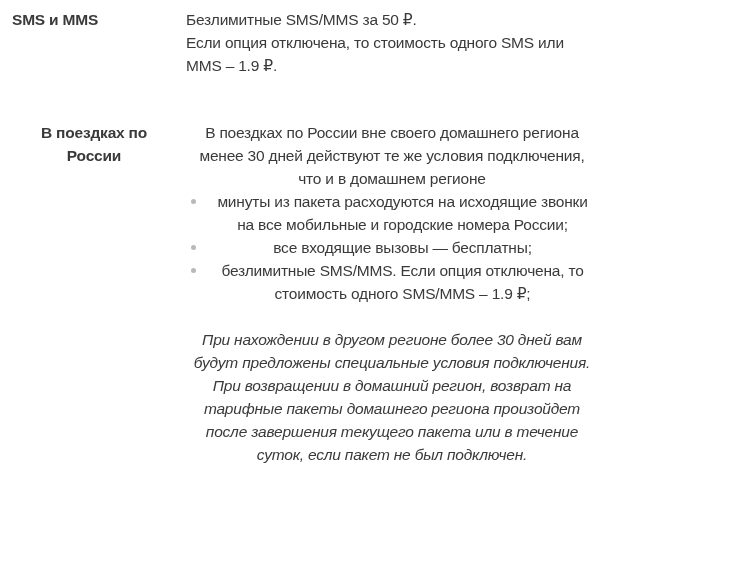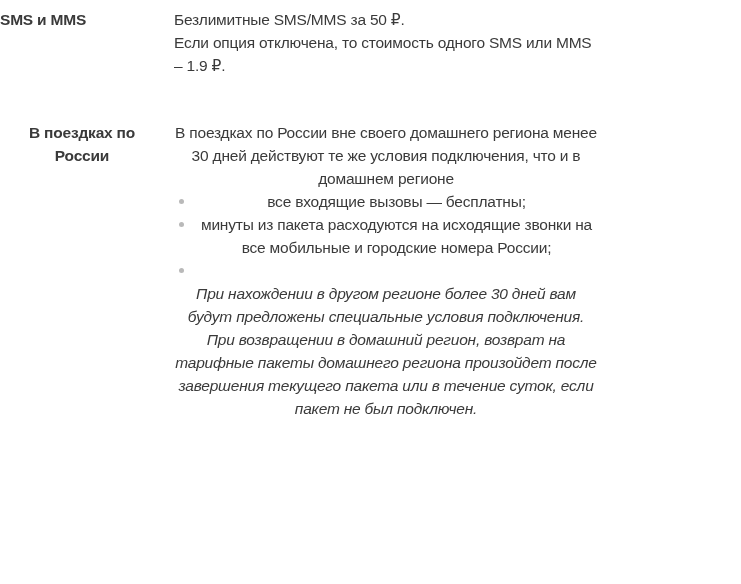--- a/index.html
+++ b/index.html
@@ -17,21 +17,21 @@
     height: 584px;
     background: var(--bg-color);
     color: var(--text-color);
     font-family: "Liberation Sans", "DejaVu Sans", sans-serif;
     font-size: 15.5px;
     line-height: 23px;
     letter-spacing: -0.2px;
     overflow: hidden;
   }
   .page {
-    padding: 8px 6px 0 0;
+    padding: 8px 6px 0 12px;
     width: 604px;
   }
   .section {
     display: flex;
     align-items: flex-start;
   }
   .section + .section {
     margin-top: 44px;
     text-align: center;
   }
@@ -89,31 +89,32 @@
   </div>
 
   <div class="section">
     <div class="label-col">В поездках по России</div>
     <div class="content-col">
       <p class="para">В поездках по России вне своего домашнего региона менее 30 дней действуют те же условия подключения, что и в домашнем регионе</p>
       <ul class="bullets">
 
           <li>
             <span class="dot"></span>
-            <span>все входящие вызовы — бесплатны;</span>
+            <span>минуты из пакета расходуются на исходящие звонки на все мобильные и городские номера России;</span>
           </li>
 
           <li>
             <span class="dot"></span>
-            <span>минуты из пакета расходуются на исходящие звонки на все мобильные и городские номера России;</span>
+            <span>все входящие вызовы — бесплатны;</span>
           </li>
 
 
           <li>
             <span class="dot"></span>
+            <span>безлимитные SMS/MMS. Если опция отключена, то стоимость одного SMS/MMS – 1.9 ₽;</span>
           </li>
 
         </ul>
       <p class="para outro">При нахождении в другом регионе более 30 дней вам будут предложены специальные условия подключения. При возвращении в домашний регион, возврат на тарифные пакеты домашнего региона произойдет после завершения текущего пакета или в течение суток, если пакет не был подключен.</p>
     </div>
   </div>
 
 </div>
 
 </body></html>

